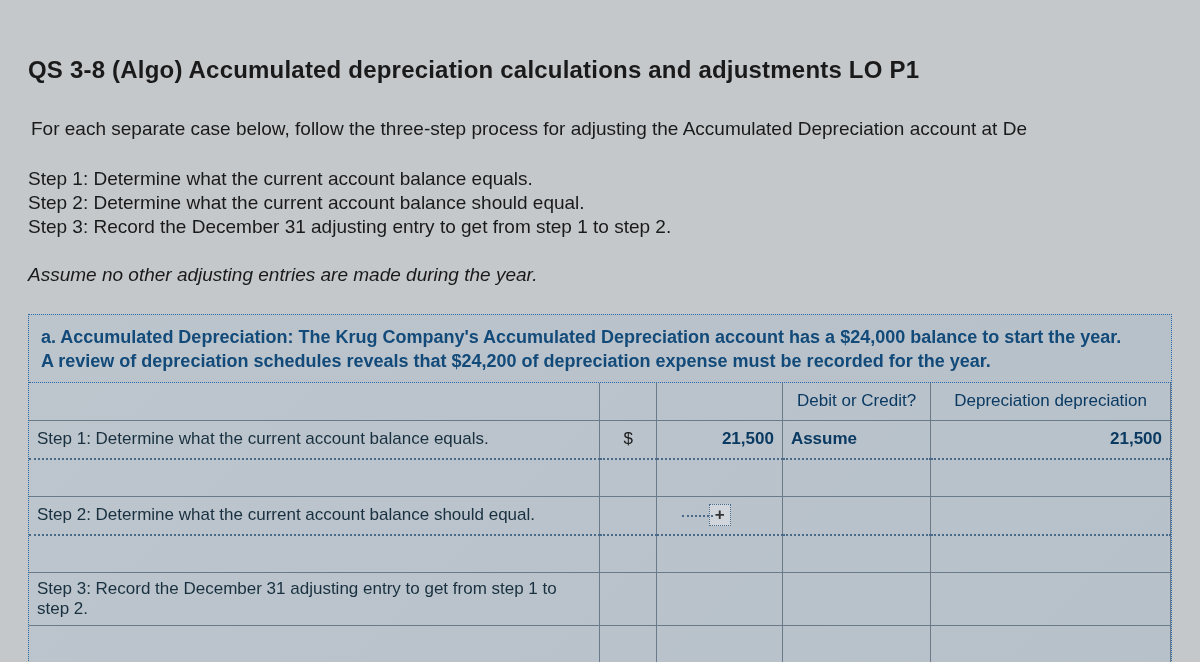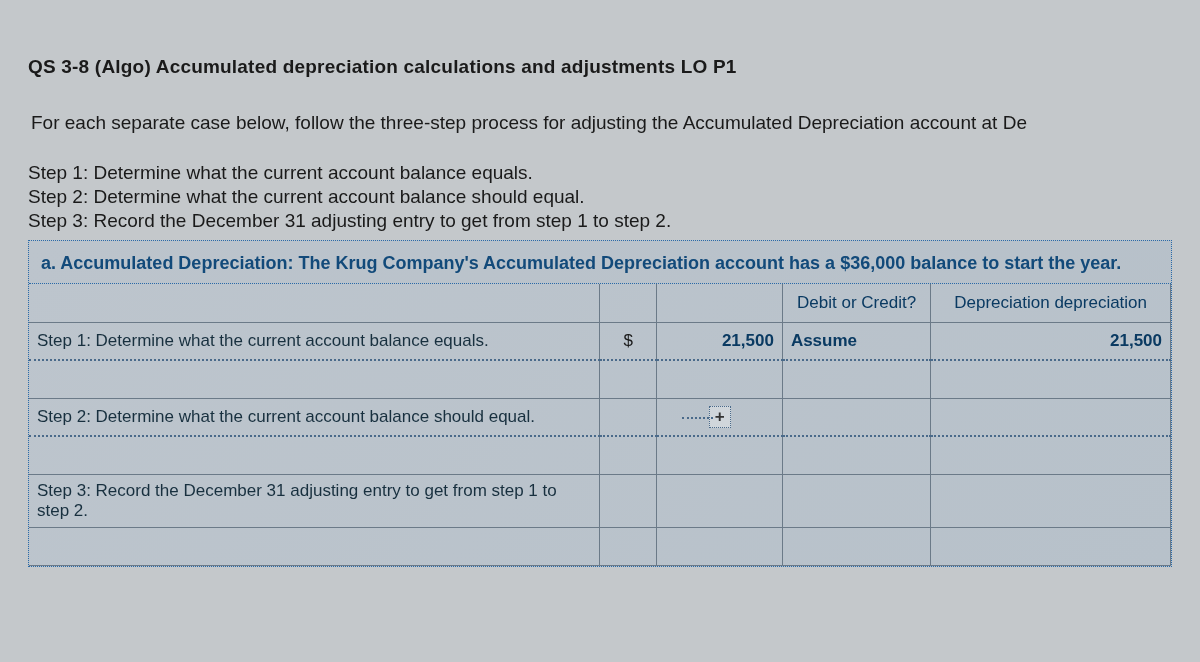--- a/index.html
+++ b/index.html
@@ -11,21 +11,21 @@
     background: #c4c8cb;
     font-family: Arial, Helvetica, sans-serif;
     color: #1a1a1a;
     overflow: hidden;
   }
   .page {
     padding: 40px 28px 0 28px;
     position: relative;
   }
   .title {
-    font-size: 19px;
+    font-size: 24px;
     font-weight: 700;
     margin: 16px 0 34px 0;
     letter-spacing: 0.2px;
   }
   .intro {
     font-size: 19px;
     margin: 0 0 28px 3px;
     white-space: nowrap;
   }
   .steps p {
@@ -115,24 +115,26 @@
   <div class="title">QS 3-8 (Algo) Accumulated depreciation calculations and adjustments LO P1</div>
 
   <p class="intro">For each separate case below, follow the three-step process for adjusting the Accumulated Depreciation account at De</p>
 
   <div class="steps">
     <p>Step 1: Determine what the current account balance equals.</p>
     <p>Step 2: Determine what the current account balance should equal.</p>
     <p>Step 3: Record the December 31 adjusting entry to get from step 1 to step 2.</p>
   </div>
 
+  <p class="assume">Assume no other adjusting entries are made during the year.</p>
 
   <div class="ws">
     <div class="ws-header">
-      <span>a. Accumulated Depreciation: The Krug Company's Accumulated Depreciation account has a $36,000 balance to start the year.</span><br>
+      <span>a. Accumulated Depreciation: The Krug Company's Accumulated Depreciation account has a $24,000 balance to start the year.</span><br>
+      <span>A review of depreciation schedules reveals that $24,200 of depreciation expense must be recorded for the year.</span>
     </div>
 
     <table class="grid">
       <colgroup>
         <col class="col-desc">
           <col class="col-sym">
           <col class="col-amt">
           <col class="col-doc">
           <col class="col-acc">
       </colgroup>

